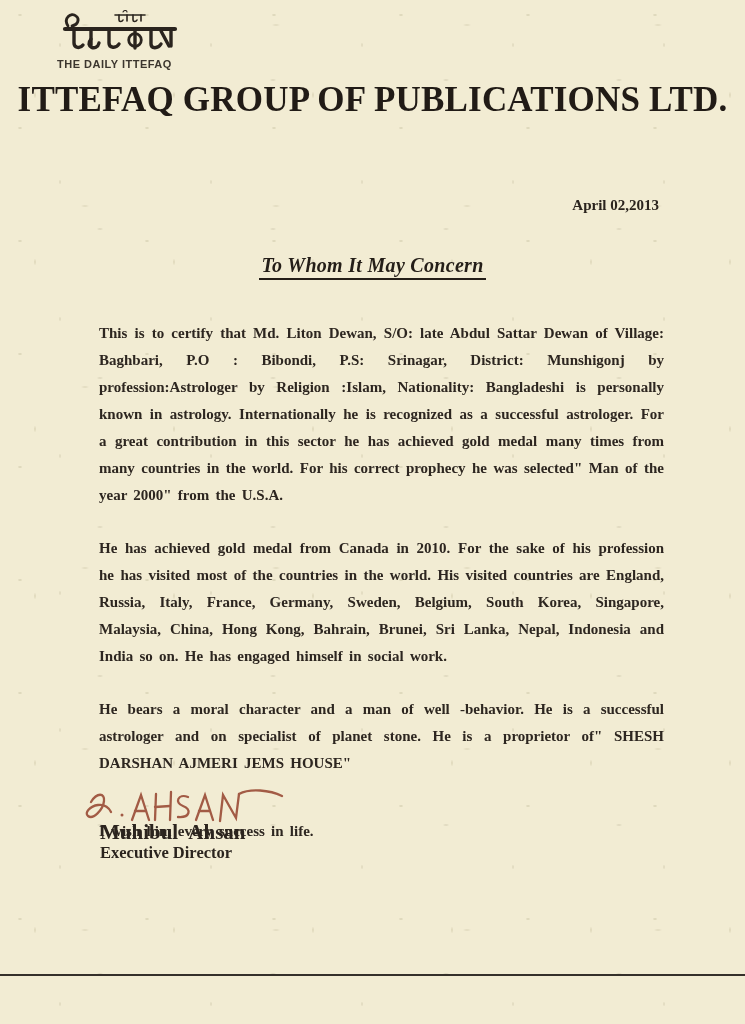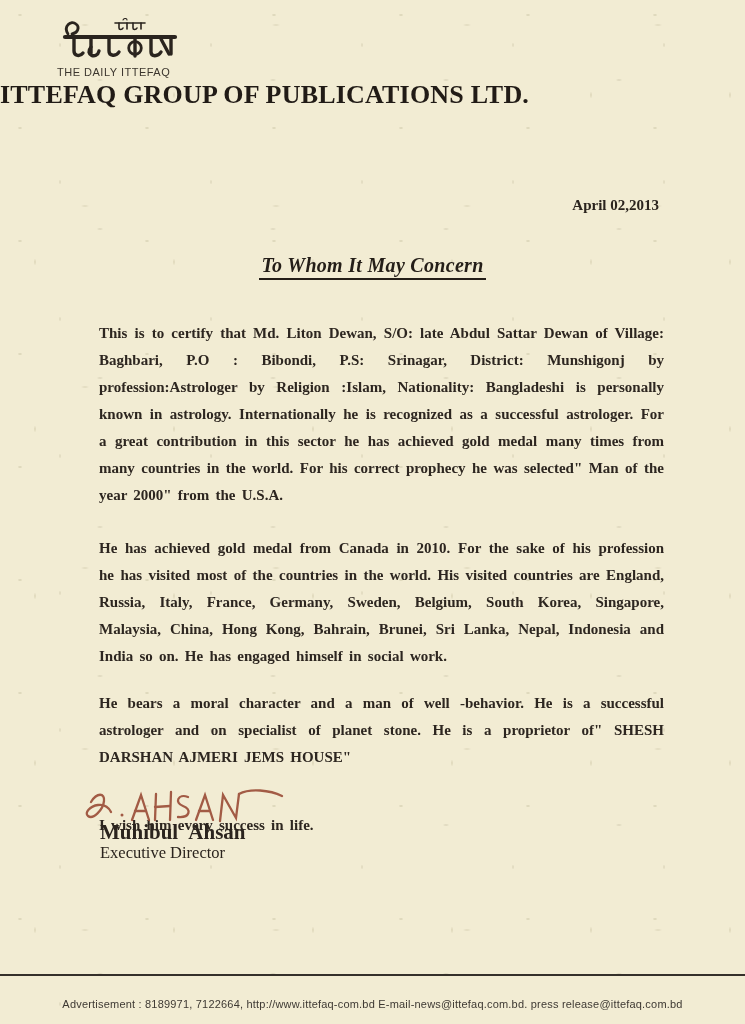--- a/index.html
+++ b/index.html
@@ -13,30 +13,30 @@
       radial-gradient(ellipse 4px 1.5px at 20px 15px,  rgba(146,136,98,.38), transparent 70%),
       radial-gradient(ellipse 1.5px 4px at 60px 45px,  rgba(146,136,98,.30), transparent 70%),
       radial-gradient(ellipse 5px 1.5px at 100px 80px, rgba(120,112,80,.26), transparent 70%),
       radial-gradient(ellipse 2px 5px at 35px 95px,   rgba(160,150,110,.32), transparent 70%),
       radial-gradient(ellipse 6px 2px at 85px 25px,   rgba(146,136,98,.22), transparent 70%),
       radial-gradient(ellipse 3px 1.2px at 120px 60px, rgba(130,120,85,.28), transparent 70%);
     background-size:127px 113px, 151px 137px, 173px 149px, 139px 167px, 191px 181px, 101px 89px;
     color:#2d2620;
   }
 
-  .masthead { position:absolute; left:57px; top:18px; width:130px; }
+  .masthead { position:absolute; left:57px; top:10px; width:130px;font-weight:bold; }
   .masthead svg { display:block; }
   .daily-caption {
     font-family:"Liberation Sans", sans-serif; font-size:11px; letter-spacing:.5px;
     color:#3c362e; margin-top:1px; white-space:nowrap;
   }
 
   .org-name {
-    position:absolute; left:0; top:80px; width:745px; text-align:left;
-    font-size:26px; font-weight:bold; color:#211b16; letter-spacing:.2px; white-space:nowrap;
+    position:absolute; left:0; top:80px; width:745px; text-align:center;
+    font-size:35px; font-weight:bold; color:#211b16; letter-spacing:.2px; white-space:nowrap;
   }
   .org-address {
     position:absolute; left:0; top:113px; width:745px; text-align:center;
     font-family:"Liberation Sans", sans-serif; font-size:14.5px; letter-spacing:.4px;
     color:#332d26; white-space:nowrap;
   }
 
   .letter-date {
     position:absolute; top:197px; right:86px;
     font-size:15px; font-weight:bold; color:#2b241e;
@@ -47,31 +47,31 @@
     display:inline-block; font-size:20px; font-weight:bold; color:#241e18;
     border-bottom:2.5px solid #241e18; padding:0 2px 1px 2px; letter-spacing:.3px;
   }
 
   .body-text { position:absolute; left:99px; top:320px; width:565px; }
   .body-text p {
     font-size:15px; line-height:27px; font-weight:bold; color:#2d2620;
     text-align:justify; word-spacing:2.5px;
   }
   .body-text p.p1 { margin-bottom:26px; }
-  .body-text p.p2 { margin-bottom:20px; }
+  .body-text p.p2 { margin-bottom:26px; }
   .body-text p.p3 { margin-bottom:41px; }
 
   .signature-ink { position:absolute; left:84px; top:780px; }
   .signatory-name {
     position:absolute; left:100px; top:820px;
     font-size:21px; font-weight:bold; color:#2b241e; word-spacing:6px;
   }
   .signatory-title {
     position:absolute; left:100px; top:843px;
-    font-size:16.5px; font-weight:normal; color:#2b241e;
+    font-size:16.5px; font-weight:bold; color:#2b241e;
   }
 
   .footer-rule { position:absolute; left:0; top:974px; width:745px; height:2px; background:#35302a; }
   .footer-line {
     position:absolute; left:0; width:745px; text-align:center;
     font-family:"Liberation Sans", sans-serif; font-size:11px; color:#3e3933;
     letter-spacing:.2px; white-space:nowrap;
   }
   .footer-line.l1 { top:980px; }
   .footer-line.l2 { top:998px; }
@@ -136,15 +136,14 @@
     <path d="M104,17 C94,13 90,23 99,26 C108,29 106,38 94,37"></path>
     <path d="M112,40 L121,15 L129,40"></path>
     <path d="M115,31 L126,31"></path>
     <path d="M136,41 L139,15 L152,38 L155,14"></path>
     <path d="M155,14 C166,8 186,10 198,16"></path>
   </svg>
   <div class="signatory-name">Muhibul Ahsan</div>
   <div class="signatory-title">Executive Director</div>
 
   <div class="footer-rule"></div>
-  <div class="footer-line l2">Advertisement : 8189971, 7122664, http://www.ittefaq-com.bd  E-mail-news@ittefaq.com.bd. press release@ittefaq.com.bd</div>
 
 </div>
 
 </body></html>

